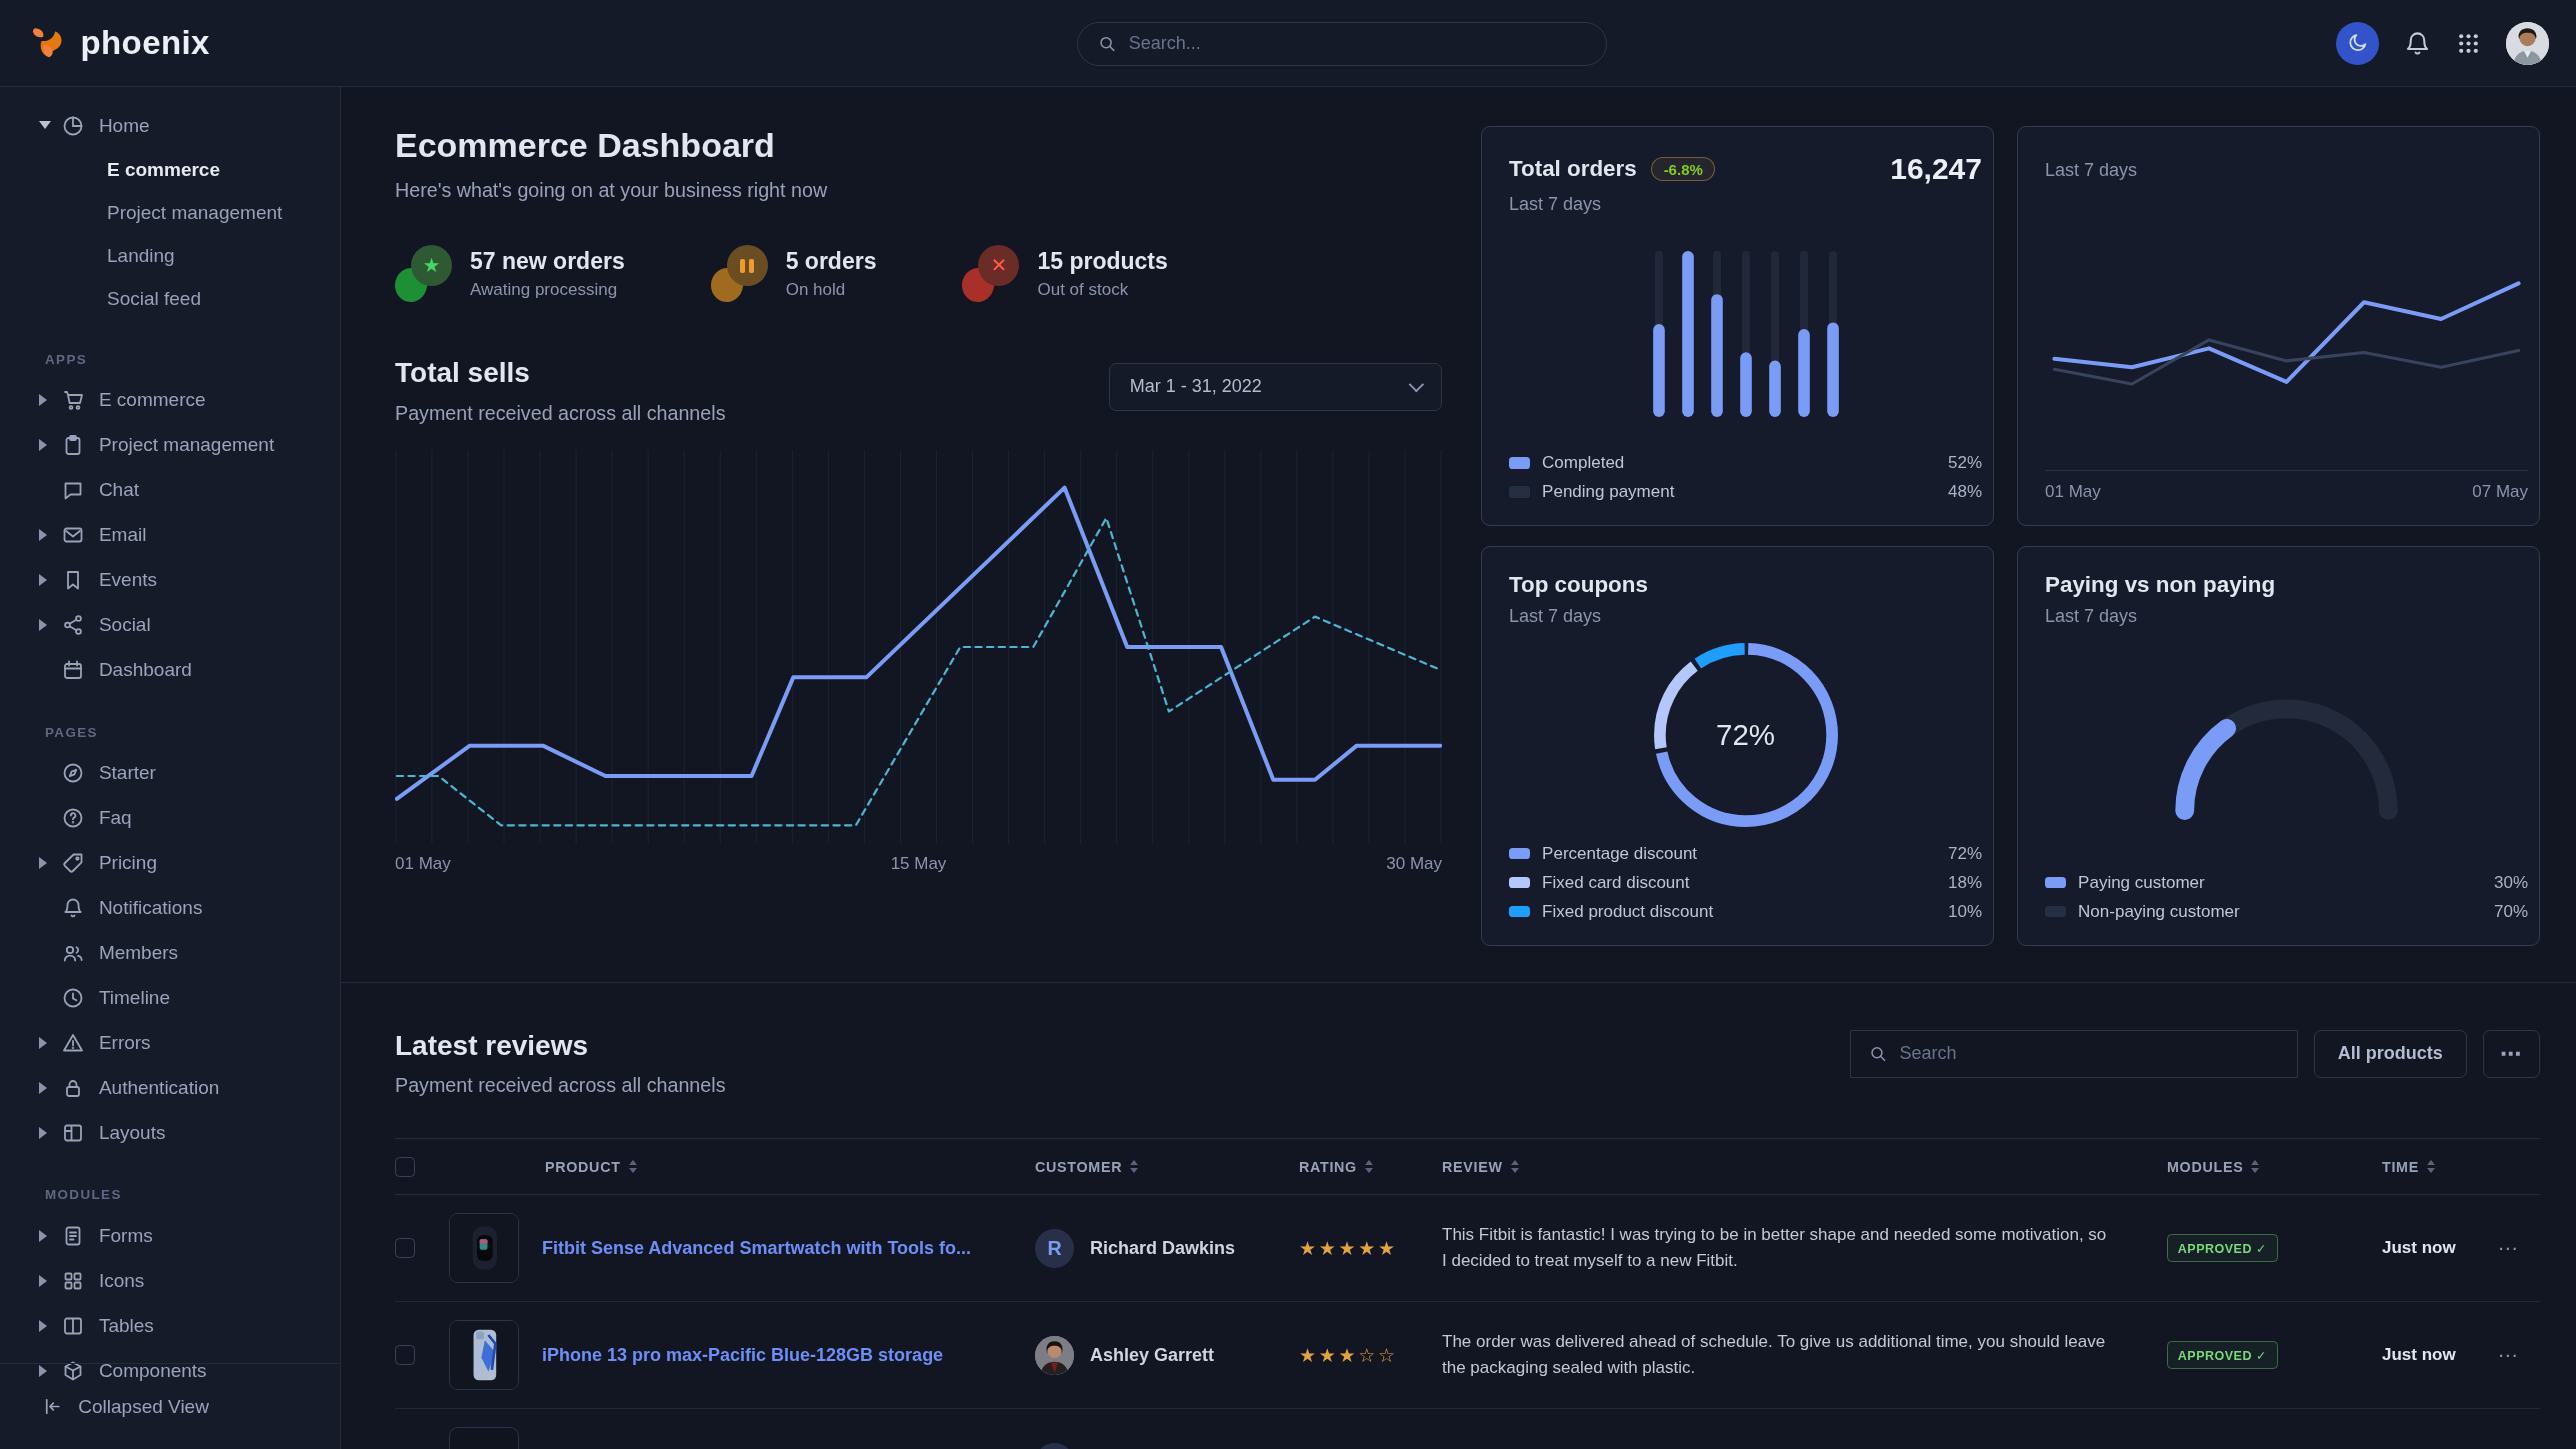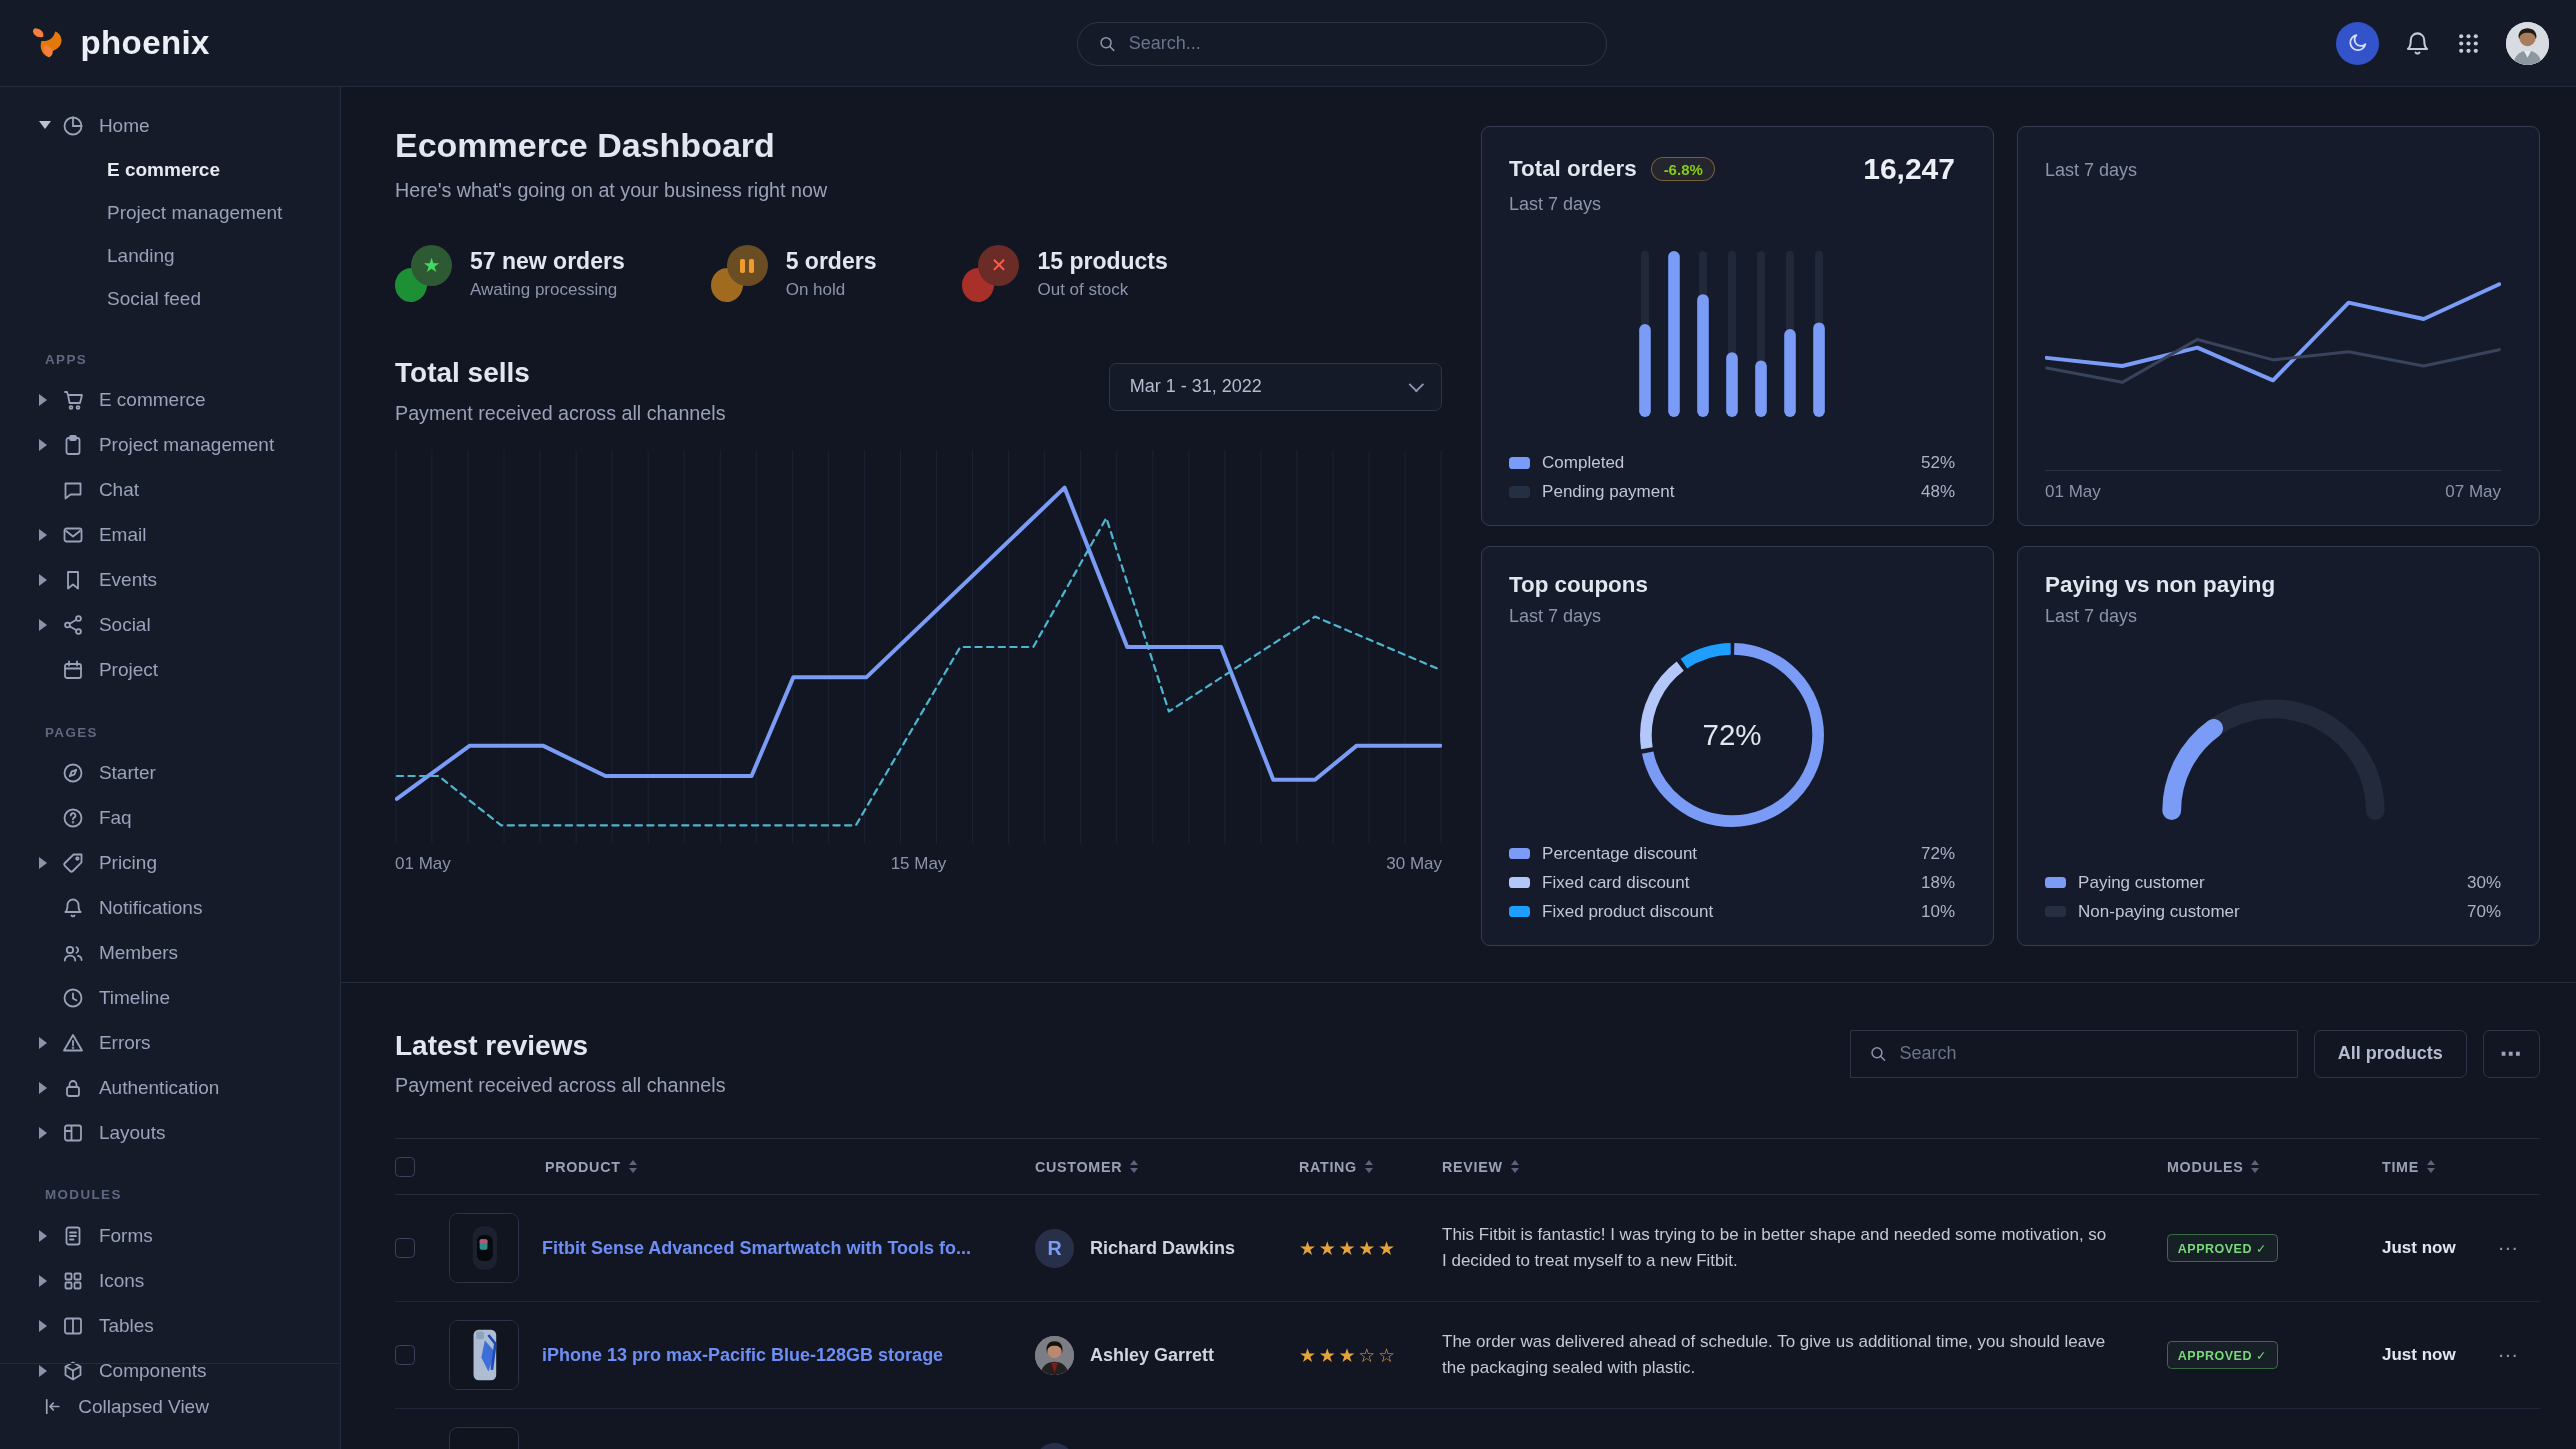--- a/index.html
+++ b/index.html
@@ -69,21 +69,21 @@
   .date-select{width:333px;height:48px;border:0.9px solid var(--input-border);border-radius:7.2px;background:#141a28;
     display:flex;align-items:center;justify-content:space-between;padding:0 19.7px;color:#b4bcd0;font-size:18px;cursor:pointer;margin-top:5.4px;}
   .chev{width:10.7px;height:10.7px;border-right:2.2px solid #8b94ab;border-bottom:2.2px solid #8b94ab;transform:rotate(45deg);margin-top:-5.4px;}
 
   .sells-chart{margin-top:25px;width:1047px;height:394px;position:relative;}
   .x-labels{display:flex;justify-content:space-between;margin-top:10.7px;font-size:17px;color:var(--muted);width:1047px;}
 
   
   .cards{display:grid;grid-template-columns:513px 1fr;gap:19.7px 23px;}
   .card{background:var(--card);border:0.9px solid var(--card-border);border-radius:9px;height:400px;
-    padding:25px 38px 23px 27px;display:flex;flex-direction:column;}
+    padding:25px 11px 23px 27px;display:flex;flex-direction:column;}
   .card-head{display:flex;align-items:center;}
   .card-title{font-size:22.4px;font-weight:700;color:var(--txt-strong);white-space:nowrap;}
   .badge{margin-left:14.3px;font-size:15px;font-weight:600;color:#84cc16;border:0.9px solid rgba(217,163,73,.45);
     background:rgba(217,163,73,.08);padding:2.7px 11.6px;border-radius:12.5px;}
   .card-value{margin-left:auto;font-size:30px;font-weight:700;color:#eceff5;}
   .card-period{margin-top:8px;font-size:18px;color:var(--muted);}
   .card-chart-zone{flex:1;display:flex;align-items:center;justify-content:center;}
   .bars-box{width:186px;height:166px;}
   .mini-line{width:100%;height:224px;}
   .donut-box{width:192px;height:192px;position:relative;}
@@ -283,21 +283,21 @@
         <path d="m8.6 10.8 6.8-4m-6.8 6.4 6.8 4"></path>
       </svg>
       <span class="side-label">Social</span>
     </div>
     <div class="side-row">
       <span class="caret-slot"></span>
       <svg class="side-ico" viewBox="0 0 24 24" fill="none" stroke="currentColor" stroke-width="1.8" stroke-linecap="round" stroke-linejoin="round">
         <rect x="4" y="6" width="16" height="14" rx="2"></rect>
           <path d="M8 3.5v4M16 3.5v4M4 10.5h16"></path>
       </svg>
-      <span class="side-label">Project</span>
+      <span class="side-label">Dashboard</span>
     </div>
 
     <div class="group-title">PAGES</div>
 
     <div class="side-row">
       <span class="caret-slot"></span>
       <svg class="side-ico" viewBox="0 0 24 24" fill="none" stroke="currentColor" stroke-width="1.8" stroke-linejoin="round">
         <circle cx="12" cy="12" r="8.5"></circle>
           <polygon points="15.2,8.8 13.4,13.4 8.8,15.2 10.6,10.6"></polygon>
       </svg>

